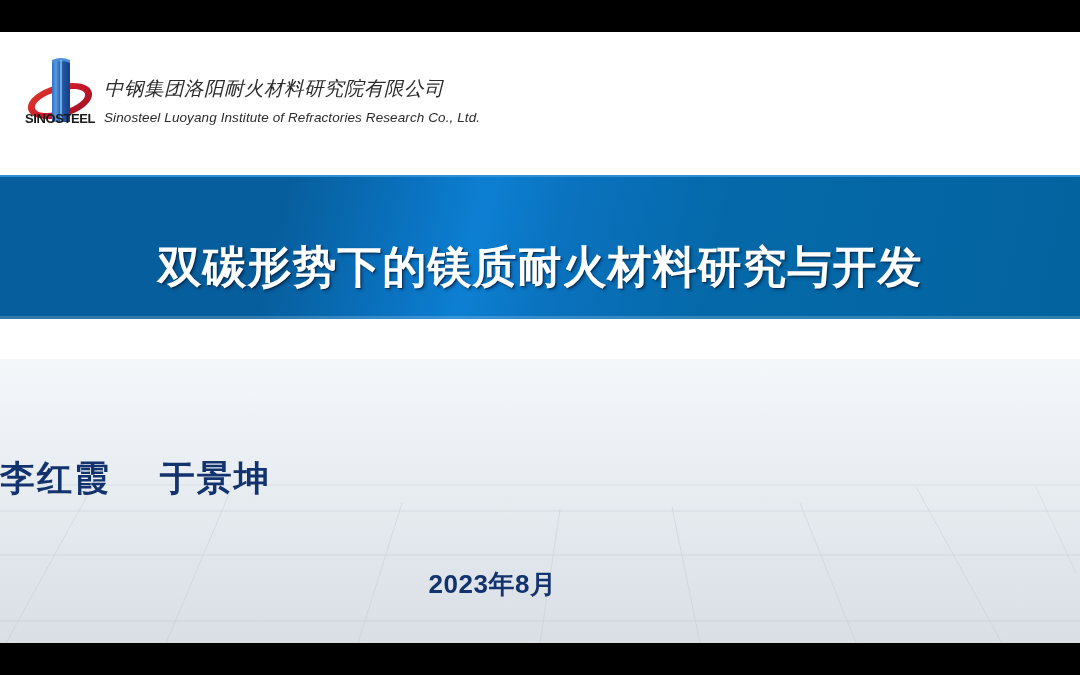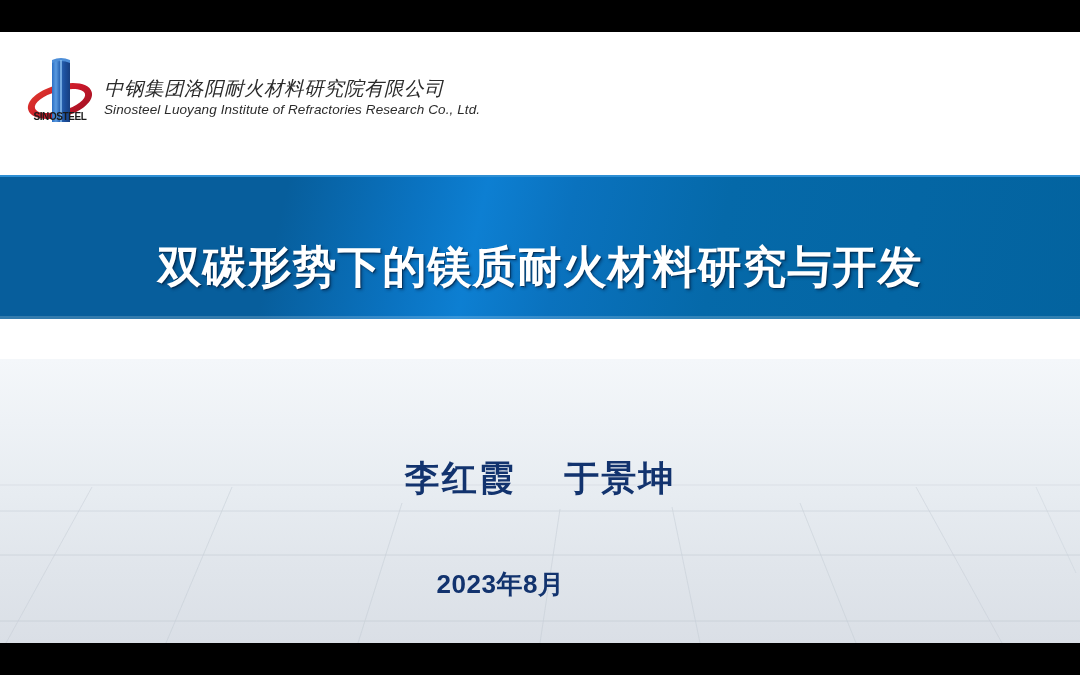--- a/index.html
+++ b/index.html
@@ -80,21 +80,21 @@
     color: #2b2b2b;
     letter-spacing: 0.5px;
     white-space: nowrap;
     font-weight: 400;
   }
   #company-name-en {
     font-size: 13.5px;
     line-height: 20px;
     color: #2b2b2b;
     white-space: nowrap;
-    margin-top: 0;
+    margin-top: 8px;
     font-weight: 400;
     letter-spacing: 0.1px;
   }
 
   
   #title-banner {
     position: absolute;
     left: 0;
     top: 143px;
     width: 1080px;
@@ -163,31 +163,30 @@
     left: 0; top: 0;
     width: 1080px;
     height: 284px;
   }
 
   #authors {
     position: absolute;
     left: 0;
     top: 96px;
     width: 1080px;
-    text-align: center;
     font-size: 35px;
     font-weight: 700;
     color: #12336e;
     letter-spacing: 2px;
     white-space: pre;
     z-index: 5;
   }
   #event-date {
     position: absolute;
-    left: 12px;
+    left: 4px;
     top: 208px;
     width: 977px;
     text-align: center;
     font-size: 26px;
     font-weight: 700;
     color: #12336e;
     letter-spacing: 0.5px;
     z-index: 5;
   }
 </style>
@@ -226,21 +225,21 @@
               <path d="M44,30 L62,38 L56,50 L40,38 Z" fill="#ffffff" opacity="0.0"></path>
             </g>
 
             <rect x="27" y="3" width="20" height="66" fill="#ffffff" opacity="0"></rect>
 
             <path d="M28,6 L46,6 L46,68 L28,68 Z" fill="url(#pillarGrad)"></path>
             <path d="M28,6 Q37,2 46,6 L46,9 Q37,5 28,9 Z" fill="#4d8ed8"></path>
             <rect x="36" y="6" width="2" height="62" fill="#8cc0f0" opacity="0.75"></rect>
           </svg>
           <div style="position:absolute;left:0;top:57px;width:72px;text-align:center;
-                      font-size:10px;font-weight:700;letter-spacing:-0.4px;color:#1a1a1a;
+                      font-size:13px;font-weight:700;letter-spacing:-0.4px;color:#1a1a1a;
                       font-family:'Liberation Sans',sans-serif;">SINOSTEEL</div>
         </div>
 
         <div id="logo-text">
           <div id="company-name-cn">中钢集团洛阳耐火材料研究院有限公司</div>
           <div id="company-name-en">Sinosteel Luoyang Institute of Refractories Research Co., Ltd.</div>
         </div>
 
       </div>
     </div>

